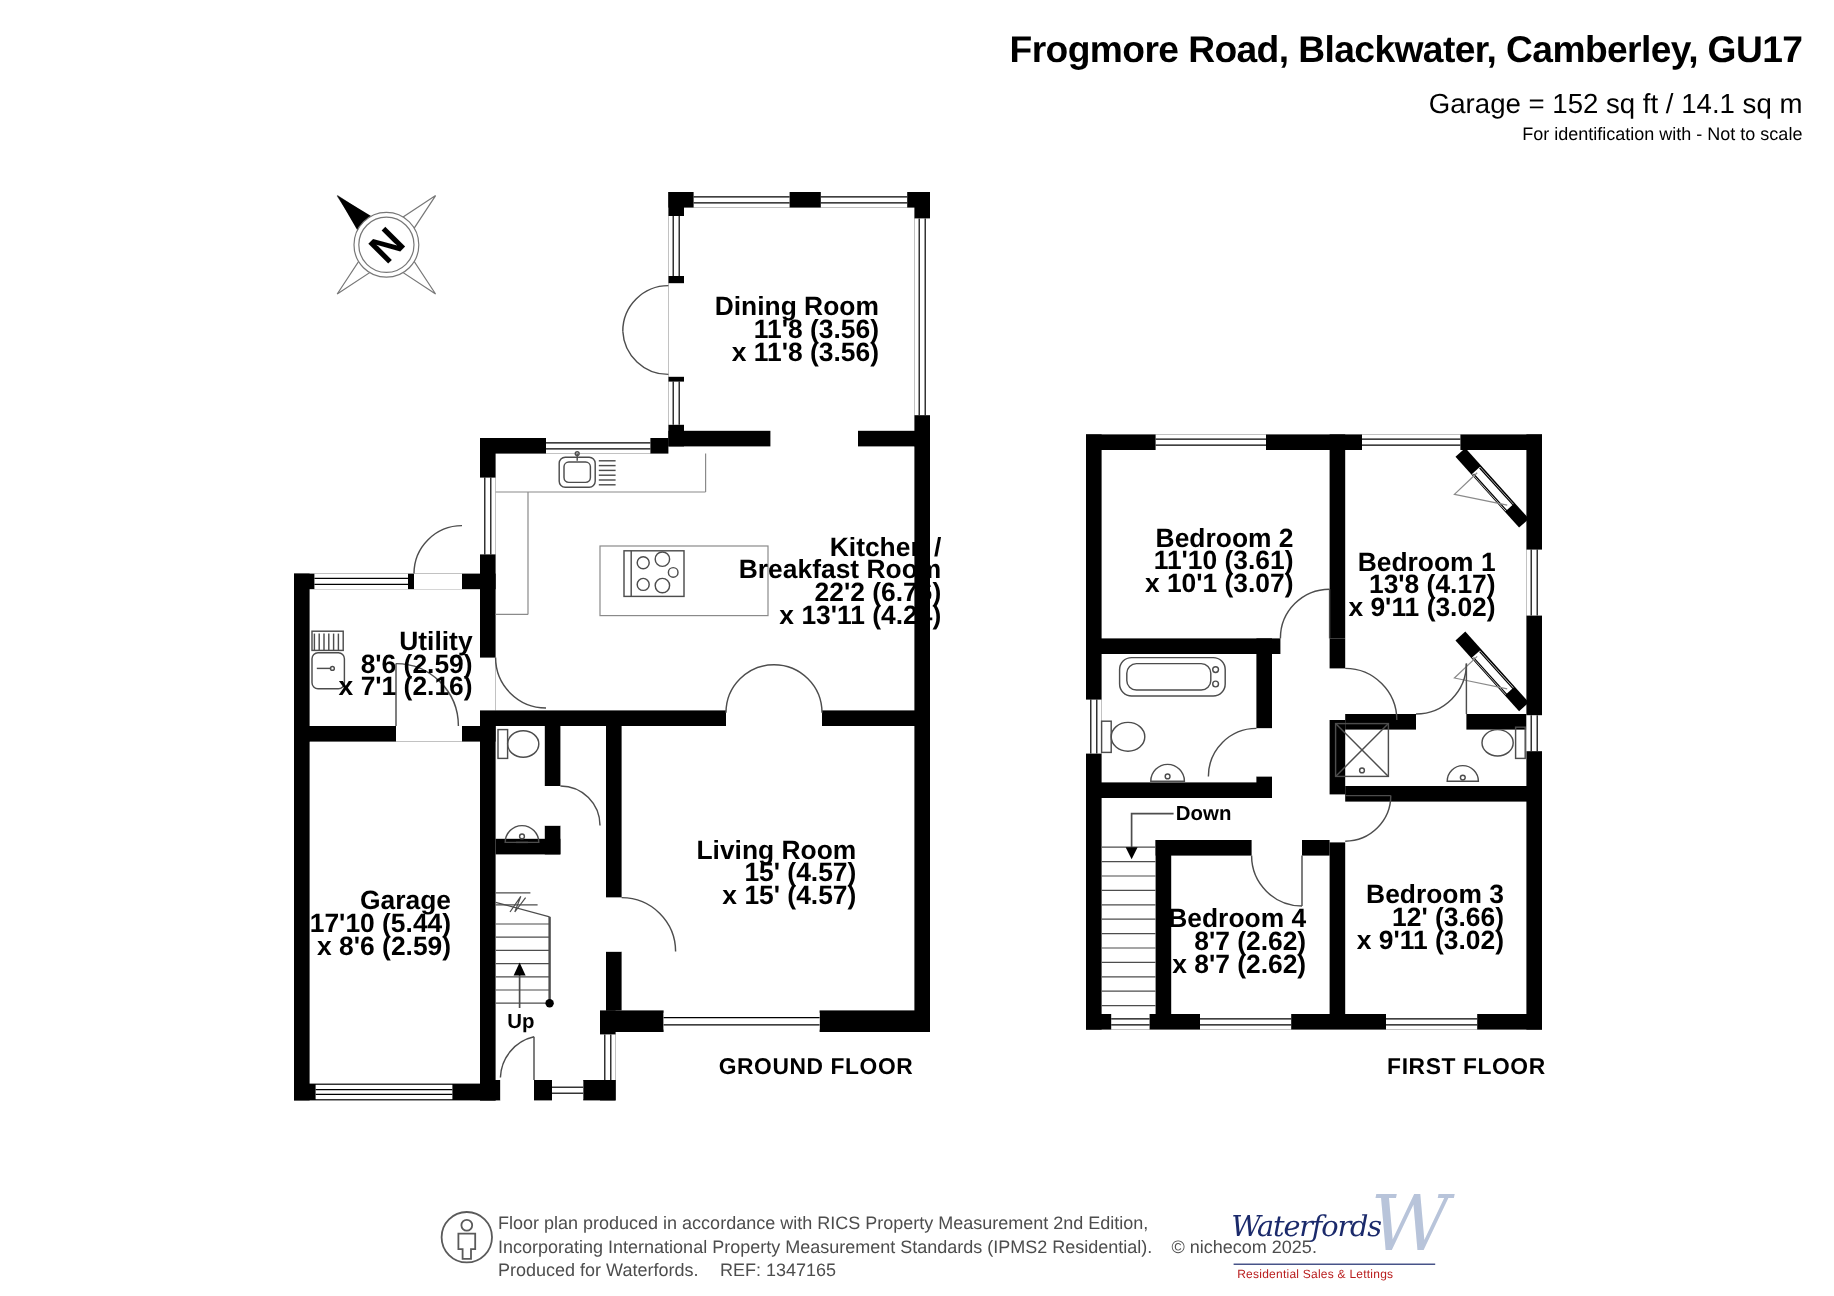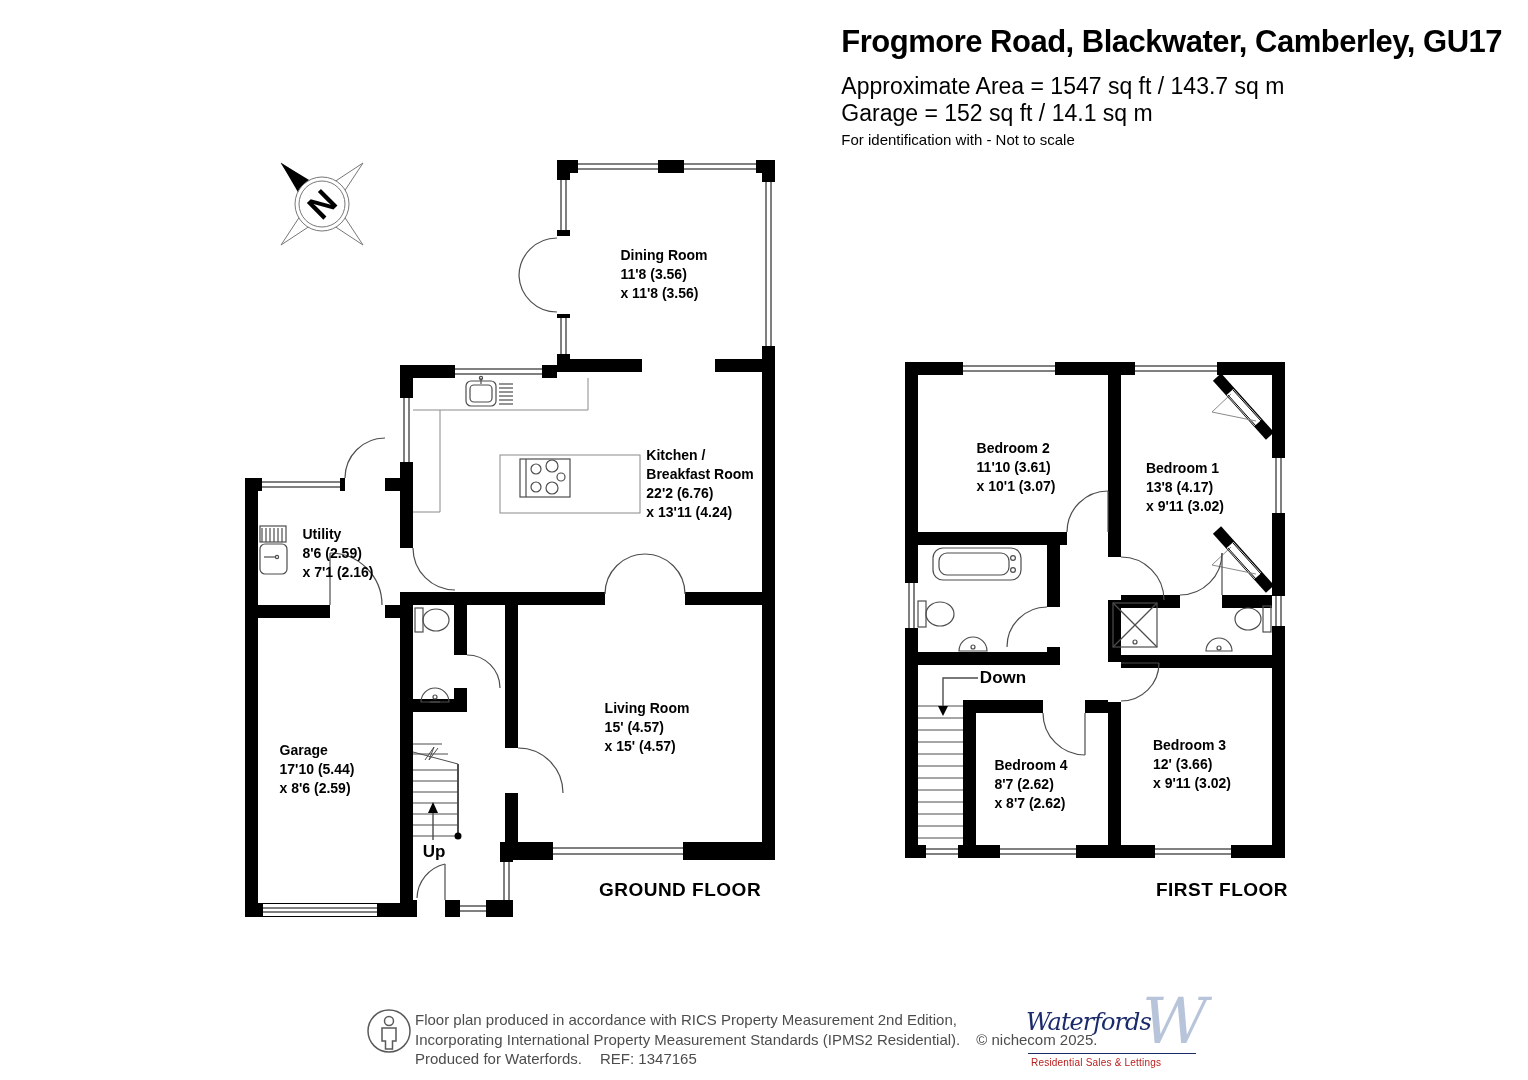--- a/index.html
+++ b/index.html
@@ -1,24 +1,24 @@
 <!DOCTYPE html>
 <html><head>
 <meta charset="utf-8">
 <style>
   html,body{margin:0;padding:0;background:#fff;}
   .page{position:relative;width:1528px;height:1080px;background:#fff;
         font-family:"Liberation Sans",sans-serif;color:#000;overflow:hidden;}
   .plan-svg{position:absolute;left:0;top:0;}
-  .header{position:absolute;right:26px;top:24px;}
+  .header{position:absolute;right:26px;top:24px;text-align:right;}
   .page-title{font-size:31px;font-weight:bold;letter-spacing:-0.5px;}
   .area-lines{margin-top:13px;font-size:23px;line-height:27px;}
   .hdr-disclaimer{margin-top:4px;font-size:15px;}
-  .room-label{position:absolute;transform:translate(-50%,-50%);text-align:left;
-              white-space:nowrap;font-size:14px;line-height:19px;font-weight:bold;}
+  .room-label{position:absolute;transform:translate(-50%,-50%);text-align:right;
+              white-space:nowrap;font-size:22px;line-height:19px;font-weight:bold;}
   .room-dim{font-weight:bold;}
   .floor-label{position:absolute;transform:translate(-50%,-50%);font-size:19px;
                font-weight:bold;white-space:nowrap;letter-spacing:0.5px;}
   .stair-label{position:absolute;transform:translate(-50%,-50%);font-size:17px;font-weight:bold;}
   .footer-text{position:absolute;left:415px;top:1010px;font-size:15px;line-height:19.5px;color:#4d4d4d;}
   .footer-text .cpy{margin-left:16px;}
   .footer-text .ref{margin-left:18px;}
   .brand{position:absolute;left:1026px;top:996px;width:220px;height:74px;}
   .brand-w{position:absolute;left:116px;top:-12px;font-family:"DejaVu Serif",serif;
            font-style:italic;font-size:64px;color:#b8c4da;}
@@ -332,21 +332,20 @@
     <g fill="none" stroke="#5a5a5a" stroke-width="1.5">
       <circle cx="389" cy="1031" r="21"></circle>
       <circle cx="389" cy="1021" r="4.5"></circle>
       <path d="M 382 1028 h 14 v 13 h -3.5 v 8 h -7 v -8 h -3.5 Z"></path>
     </g>
   </svg>
 
   <div class="header">
     <div class="page-title">Frogmore Road, Blackwater, Camberley, GU17</div>
     <div class="area-lines">
-      <div>Approximate Area = 1547 sq ft / 143.7 sq m</div>
       <div>Garage = 152 sq ft / 14.1 sq m</div>
     </div>
     <div class="hdr-disclaimer">For identification with - Not to scale</div>
   </div>
 
   <div class="room-label" style="left:664px;top:274px">
     <div>Dining Room</div>
     <div class="room-dim">11'8 (3.56)</div>
     <div class="room-dim">x 11'8 (3.56)</div>
   </div>

